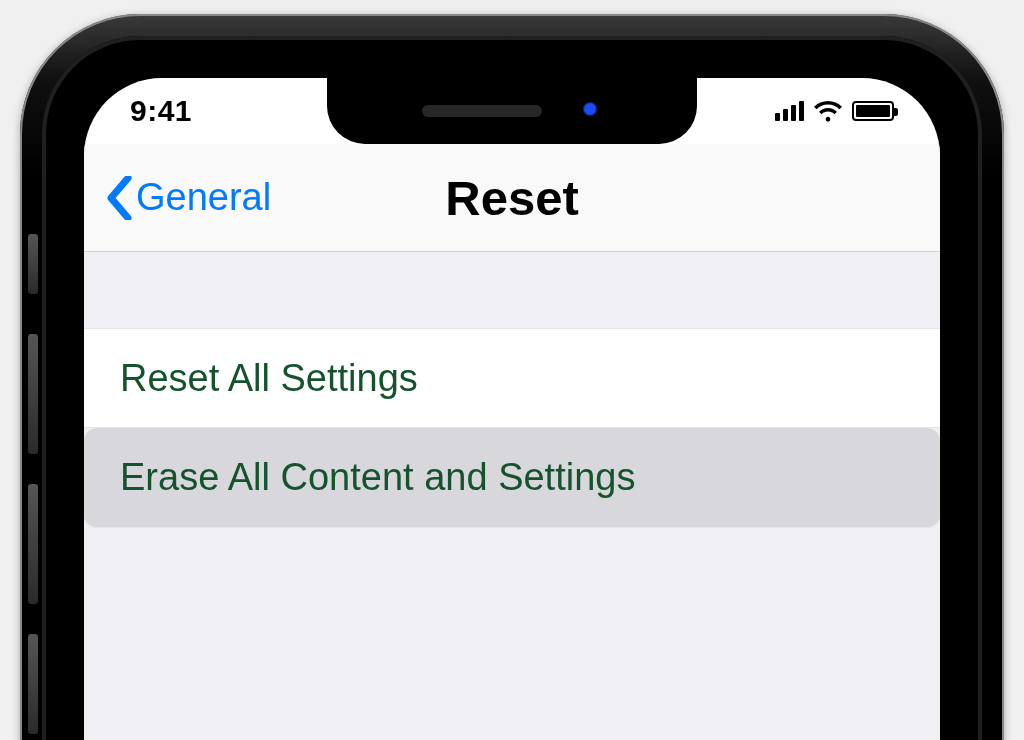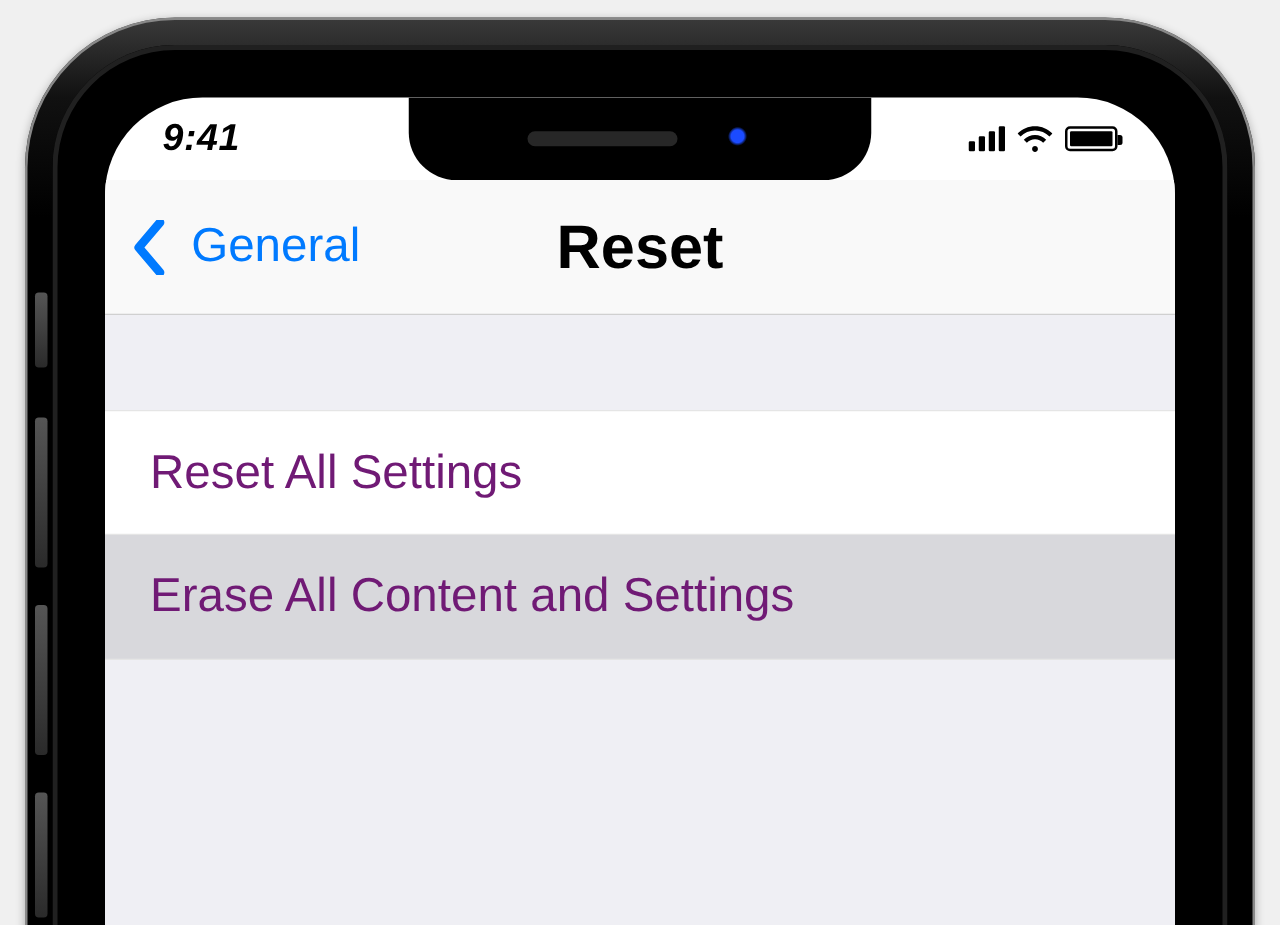--- a/index.html
+++ b/index.html
@@ -73,21 +73,20 @@
   }
 
   .status-bar {
     position: absolute;
     top: 0; left: 0; right: 0; height: 66px;
     padding: 0 46px;
     display: flex;
     justify-content: space-between;
     align-items: center;
     z-index: 5;
-    font-style: italic;
   }
   .status-time {
     font-size: 30px;
     font-weight: 600;
     letter-spacing: .5px;
   }
   .status-icons {
     display: flex;
     align-items: center;
     gap: 10px;
@@ -130,21 +129,21 @@
     top: 66px; left:0; right:0;
     height: 108px;
     background: #f9f9f9;
     border-bottom: 1px solid #d0d0d0;
     display: flex;
     align-items: center;
   }
   .back-btn {
     display: flex;
     align-items: center;
-    gap: 21px;
+    gap: 4px;
     margin-left: 22px;
     color: #007aff;
     font-size: 38px;
     font-weight: 400;
     cursor: pointer;
   }
   .back-btn svg { width: 26px; height: 44px; }
   .nav-title {
     position: absolute;
     left: 50%;
@@ -160,28 +159,28 @@
     background: #efeff4;
   }
   .section-gap { height: 76px; }
   .section-gap.small { height: 64px; }
   .cell {
     height: 100px;
     background: #fff;
     display: flex;
     align-items: center;
     padding-left: 36px;
-    color: #701a75;
+    color: #14532d;
     font-size: 38px;
     border-top: 1px solid #e5e5e5;
     border-bottom: 1px solid #e5e5e5;
     cursor: pointer;
   }
   .cell + .cell { border-top: none; }
-  .cell.highlight { background: #d8d8dc; }
+  .cell.highlight { background: #d8d8dc; border-radius: 13px; }
 </style>
 </head>
 <body>
 
 <div class="phone-frame">
   <div class="side-btn b1"></div>
   <div class="side-btn b2"></div>
   <div class="side-btn b3"></div>
   <div class="side-btn b4"></div>
 

